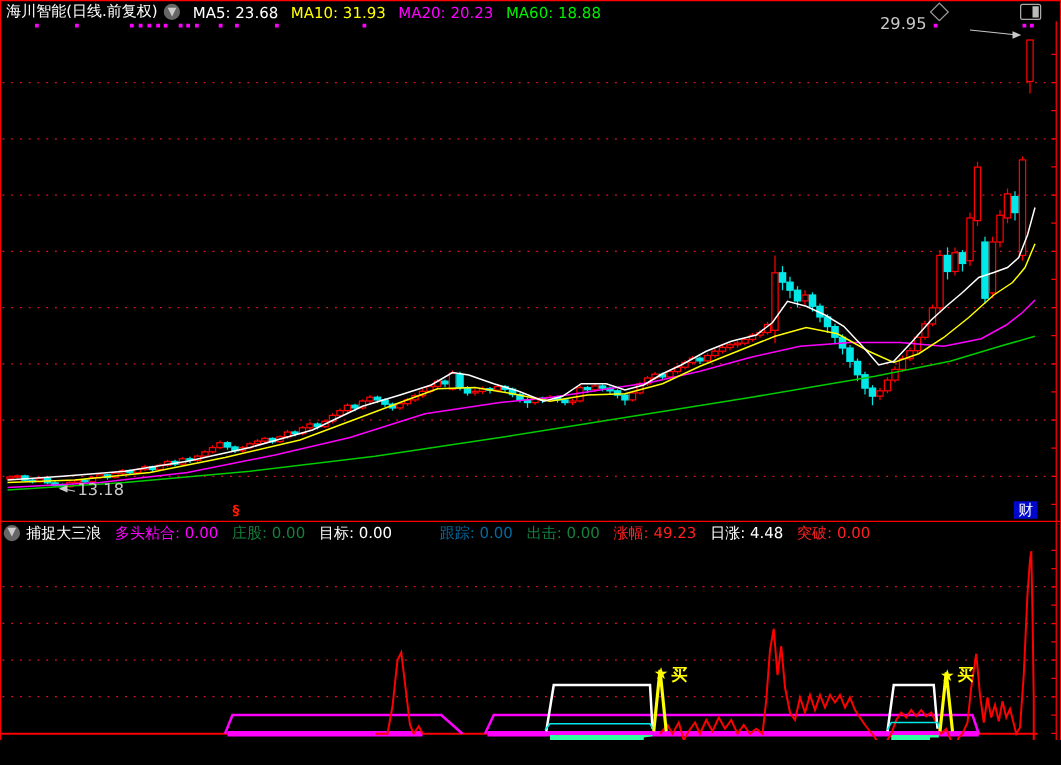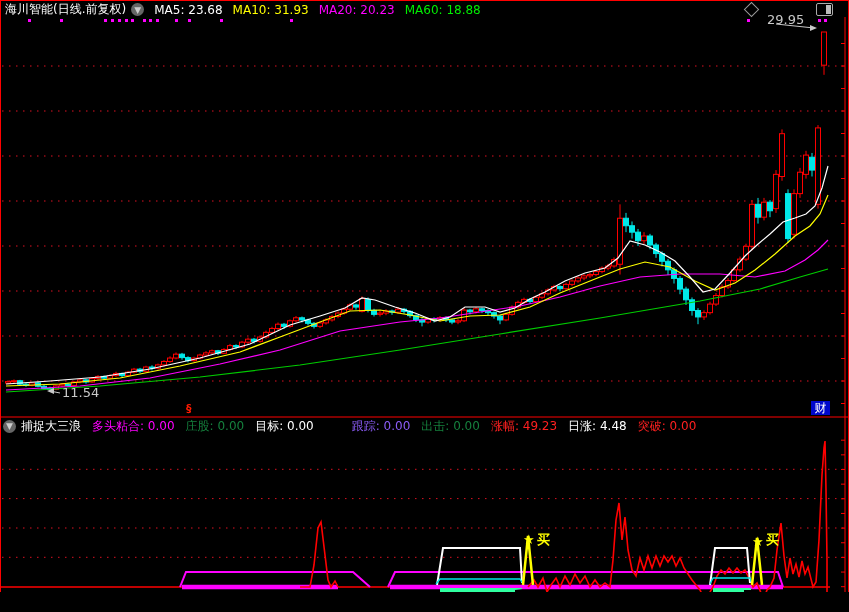--- a/index.html
+++ b/index.html
@@ -14,21 +14,21 @@
   .circ{width:13px;height:13px;border-radius:50%;background:#666;color:#ccc;font-size:9px;
         display:inline-flex;align-items:center;justify-content:center;margin-left:5px;}
   .mitem{margin-left:10px;}
   .fitem{margin-left:11px;}
   #icon-diamond{position:absolute;left:746px;top:4px;width:9px;height:9px;border:1px solid #999;
         transform:rotate(45deg);z-index:21;}
   #icon-panel{position:absolute;left:816px;top:3px;width:15px;height:11px;border:1px solid #aaa;
         border-radius:2px;z-index:21;}
   #icon-panel::after{content:"";position:absolute;right:1px;top:1px;width:5px;height:9px;background:#bbb;}
   .plabel{position:absolute;color:#c8c8c8;font-size:13px;z-index:21;}
-  #lbl-high{left:767px;top:12px;}
+  #lbl-high{left:704px;top:12px;}
   #lbl-low{left:62px;top:385px;}
   #badge-cai{position:absolute;left:811px;top:401px;width:19px;height:14px;background:#0008cc;color:#fff;
         font-size:12px;line-height:14px;text-align:center;z-index:21;}
   #sig-s{position:absolute;left:186px;top:402px;color:#ff1a00;font-size:11px;font-weight:bold;z-index:21;}
   .buy{position:absolute;color:#ffff00;font-size:13px;font-weight:bold;z-index:22;}
   .star{position:absolute;color:#ffff00;font-size:13px;z-index:22;}
 </style>
 </head>
 <body>
 
@@ -424,32 +424,32 @@
         <span class="mitem" style="color: rgb(255, 255, 255);">MA5: 23.68</span>
         <span class="mitem" style="color: rgb(255, 255, 0);">MA10: 31.93</span>
         <span class="mitem" style="color: rgb(255, 0, 255);">MA20: 20.23</span>
         <span class="mitem" style="color: rgb(0, 238, 0);">MA60: 18.88</span>
       </span>
   </div>
   <div id="icon-diamond"></div>
   <div id="icon-panel"></div>
 
   <div class="plabel" id="lbl-high">29.95</div>
-  <div class="plabel" id="lbl-low">11.54</div>
+  <div class="plabel" id="lbl-low">13.18</div>
   <div id="badge-cai">财</div>
   <div id="sig-s">§</div>
 
   <div class="bar" id="ind-titlebar">
     <span class="circ" style="margin-left:3px">▼</span>
     <span class="ttl">捕捉大三浪</span>
     <span id="ind-fields" style="display:inline-flex;">
         <span class="fitem" style="color: rgb(255, 0, 255);">多头粘合: 0.00</span>
         <span class="fitem" style="color: #15803d;">庄股: 0.00</span>
         <span class="fitem" style="color: rgb(255, 255, 255);">目标: 0.00</span>
-        <span class="fitem" style="color: #8b5cf6; margin-left: 38px;">跟踪: 0.00</span>
+        <span class="fitem" style="color: #0369a1; margin-left: 38px;">跟踪: 0.00</span>
         <span class="fitem" style="color: #15803d;">出击: 0.00</span>
         <span class="fitem" style="color: rgb(255, 32, 32);">涨幅: 49.23</span>
         <span class="fitem" style="color: rgb(255, 255, 255);">日涨: 4.48</span>
         <span class="fitem" style="color: rgb(255, 32, 32); text-align: right;">突破: 0.00</span>
       </span>
   </div>
 
   <div id="buy-markers">
       <div class="star" style="left: 523px; top: 532px;">★</div>
       <div class="buy" style="left: 537px; top: 531px;">买</div>

